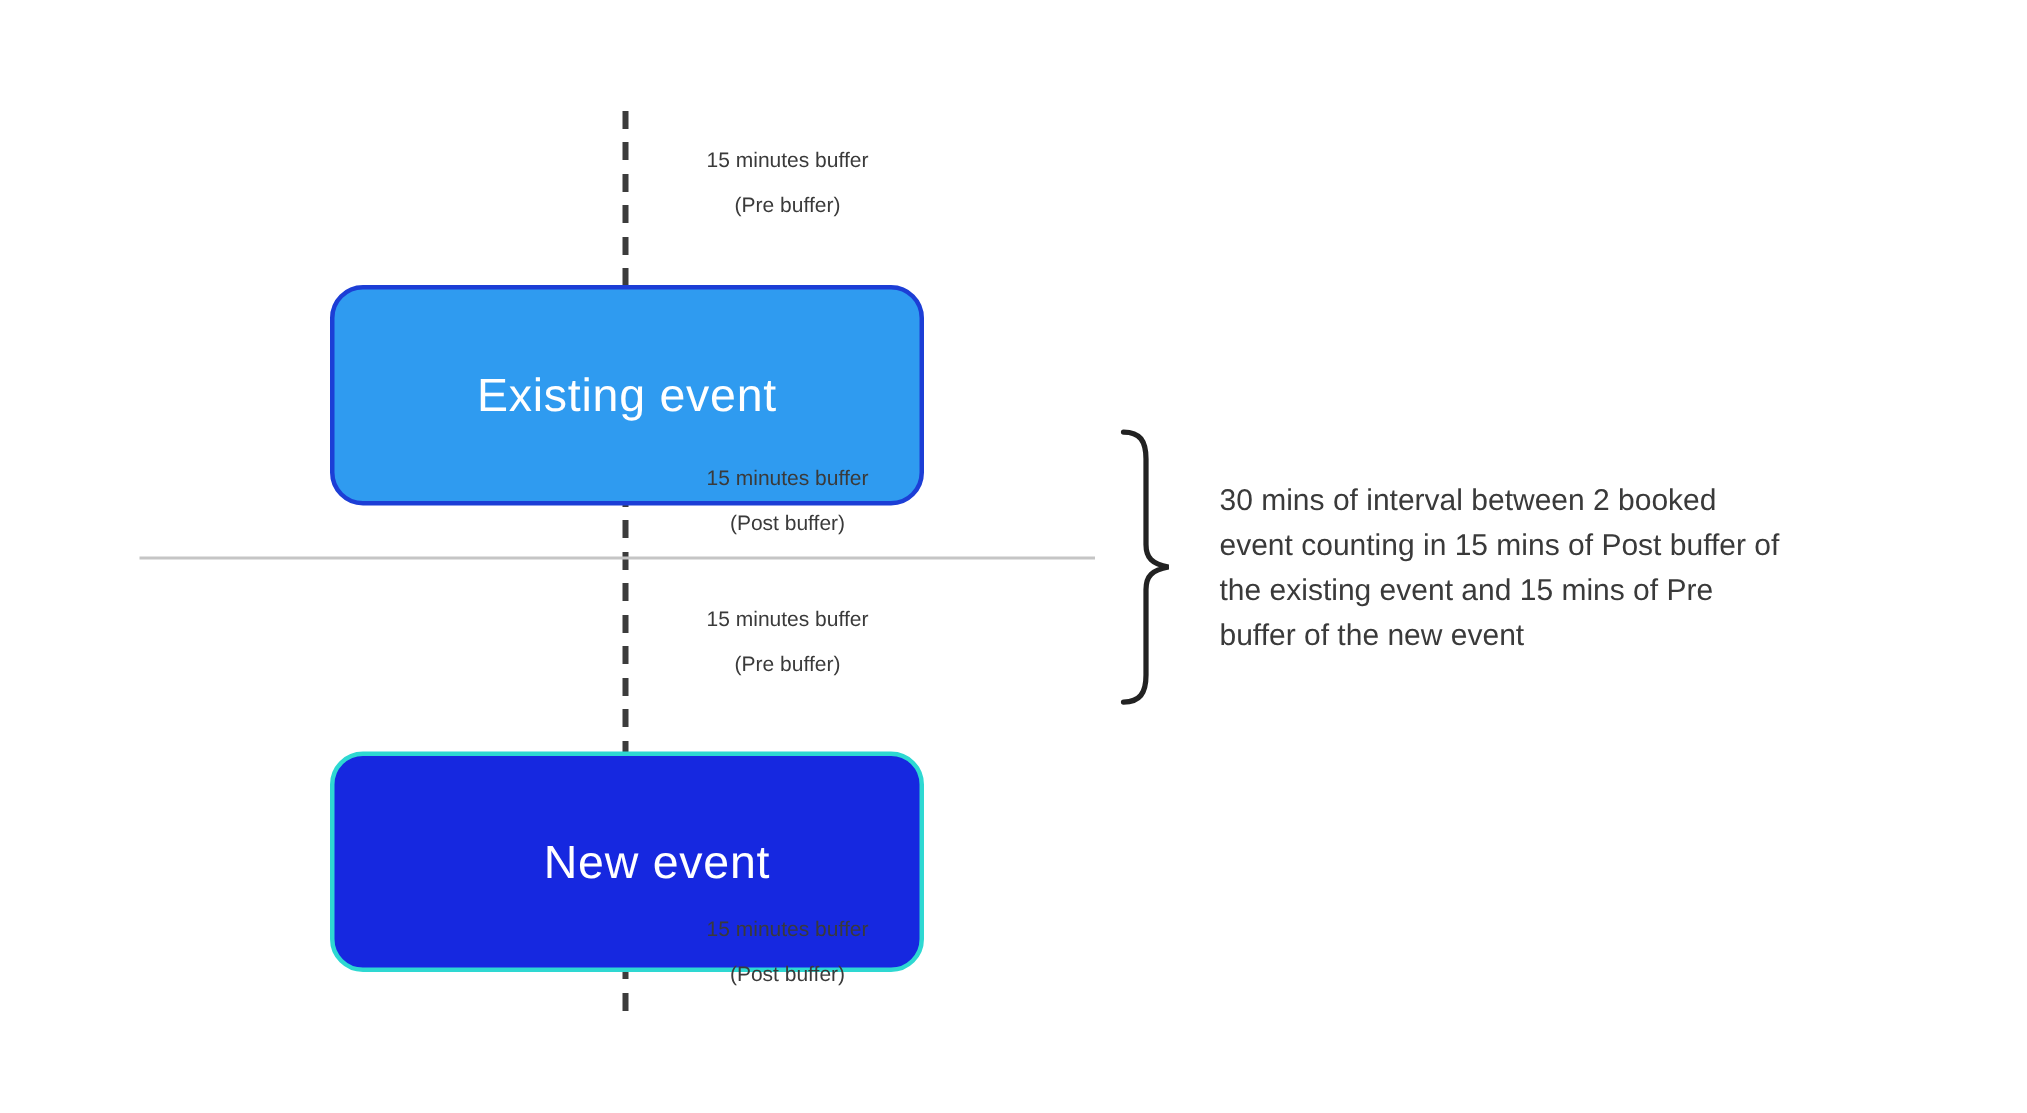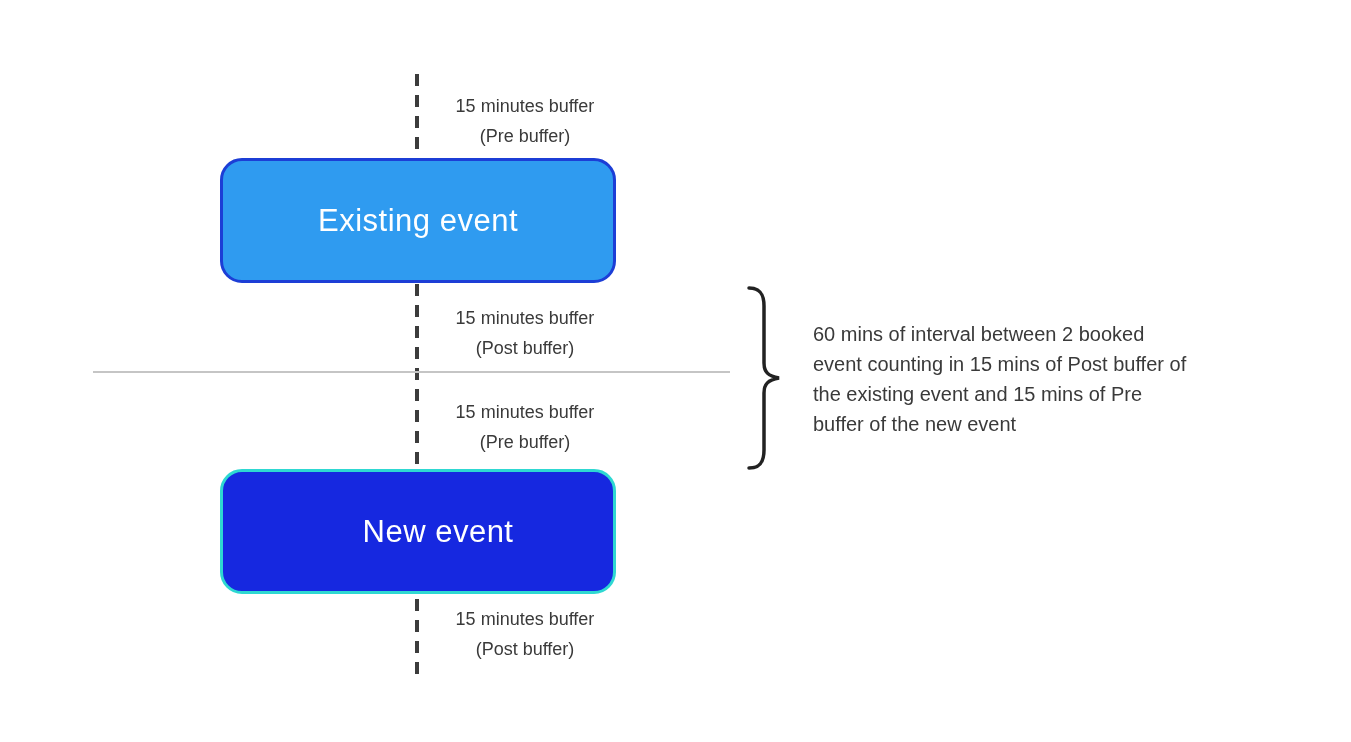--- a/index.html
+++ b/index.html
@@ -37,46 +37,47 @@
     width: 637px;
     height: 2px;
     background: #c5c5c5;
     z-index: 1;
   }
   
   .event-box {
     position: absolute;
     left: 220px;
     width: 396px;
-    height: 125px;
+    height: 147px;
     border-radius: 22px;
     border: 3px solid;
     box-sizing: border-box;
     display: flex;
     align-items: center;
     justify-content: center;
     z-index: 2;
+    margin-top: 32px;
   }
   .event-box .event-label {
     color: #ffffff;
     font-size: 31px;
     font-weight: 400;
     letter-spacing: 0.5px;
   }
   .event-existing { top: 158px; }
   .event-new { top: 469px; padding-left: 40px; }
 
   
   .buffer-label {
     position: absolute;
     left: 405px;
     width: 240px;
     text-align: center;
     color: #3a3a3a;
-    font-size: 18px;
+    font-size: 14px;
     line-height: 30px;
     z-index: 3;
   }
   .buffer-pre-existing { top: 91px; }
   .buffer-post-existing { top: 303px; }
   .buffer-pre-new { top: 397px; }
   .buffer-post-new { top: 604px; }
 
   
   .brace {
@@ -137,18 +138,18 @@
   <svg class="brace" width="38" height="186" viewBox="0 0 38 186">
     <path d="M 3,3
              C 14,3 18,9 18,21
              L 18,78
              C 18,87 22,91 33,93
              C 22,95 18,99 18,108
              L 18,165
              C 18,177 14,183 3,183" fill="none" stroke="#222222" stroke-width="3.5" stroke-linecap="round"></path>
   </svg>
 
-  <div class="annotation">60 mins of interval between 2 booked
+  <div class="annotation">30 mins of interval between 2 booked
 event counting in 15 mins of Post buffer of
 the existing event and 15 mins of Pre
 buffer of the new event</div>
 
 </div>
 
 </body></html>

